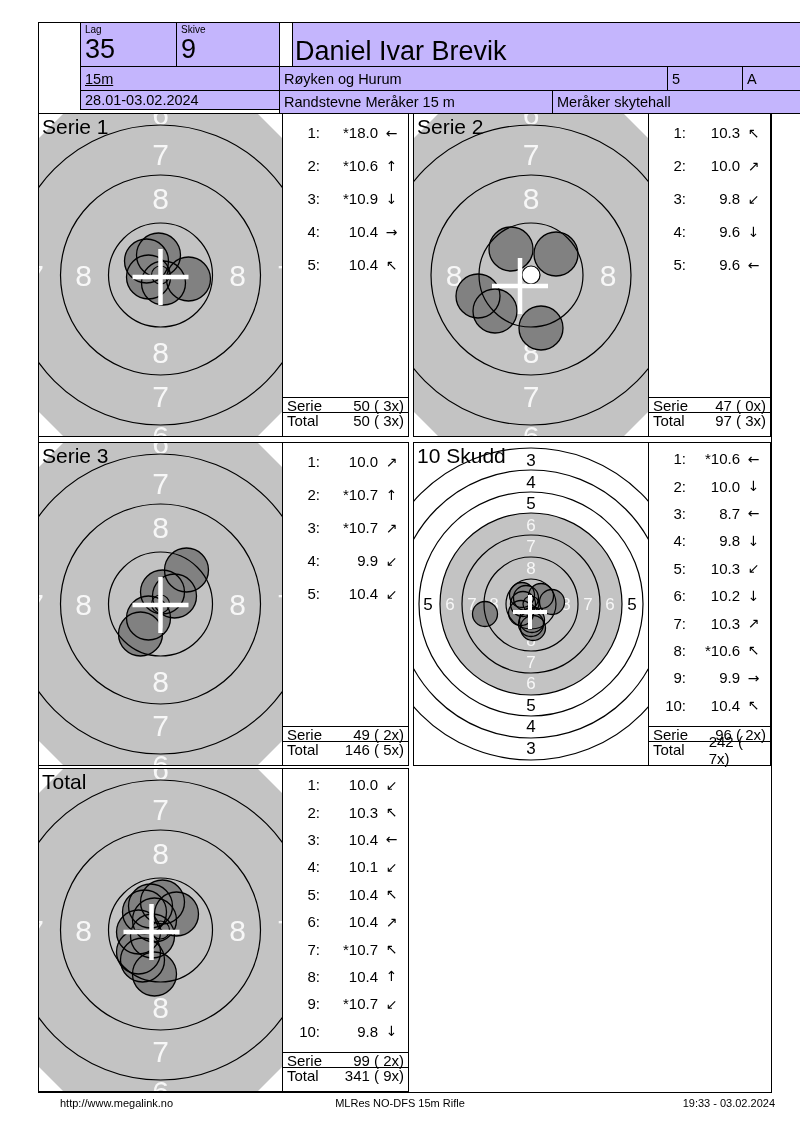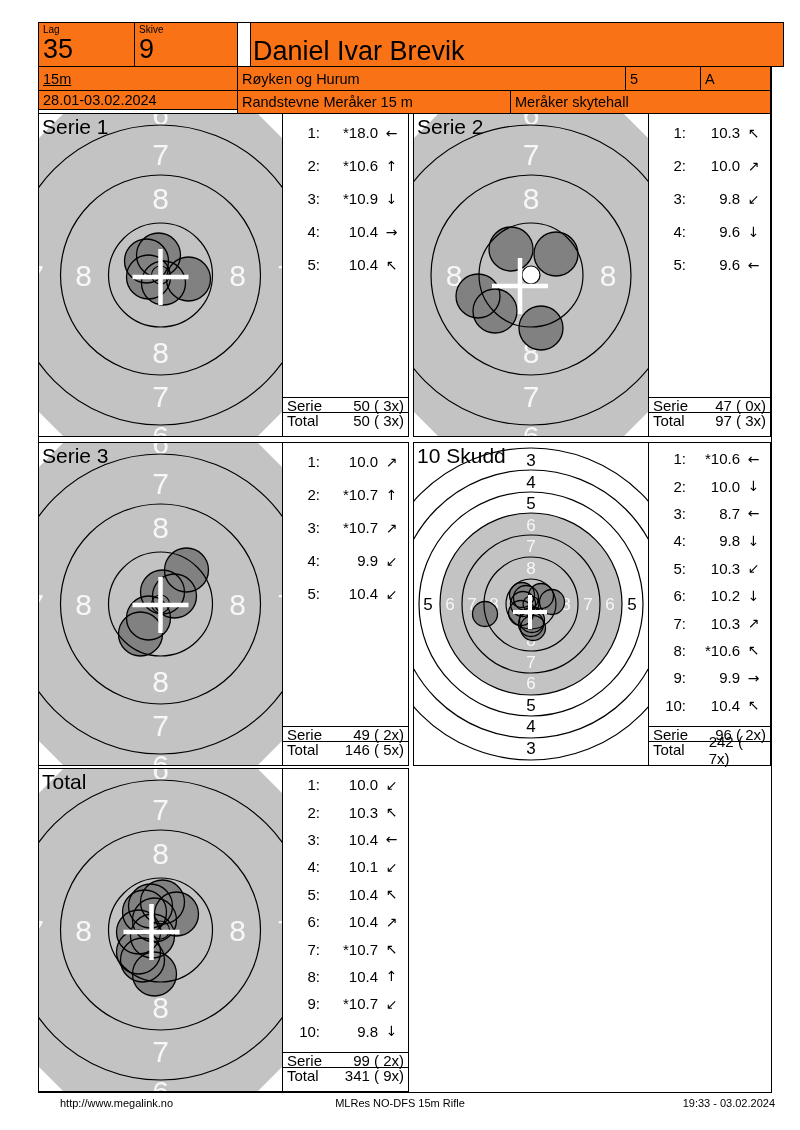--- a/index.html
+++ b/index.html
@@ -2,21 +2,21 @@
 <html><head>
 <meta charset="utf-8">
 <style>
   * { box-sizing: border-box; margin: 0; padding: 0; }
   html,body { background:#fff; }
   body {
     width: 800px; height: 1130px; position: relative;
     font-family: "Liberation Sans", sans-serif; color:#000;
     overflow: hidden;
   }
-  .cell { position: absolute; border: 1px solid #000; background:#f97316; }
+  .cell { position: absolute; border: 1px solid #000; background:#c4b5fd;margin-left:42px; }
   .cell-inner { padding: 1px 4px; }
   .small-label { font-size: 10px; line-height: 11px; display:block; }
   .big-value  { font-size: 27px; line-height: 29px; display:block; }
   .name-text  { font-size: 27px; line-height: 30px; padding-left:2px; }
   .mid-text   { font-size: 14.5px; line-height: 20px; }
   .vcenter { display:flex; align-items:center; }
 
   .frame { position:absolute; left:38px; top:22px; width:734px; height:1071px;
            border:1px solid #000; pointer-events:none; }
 

